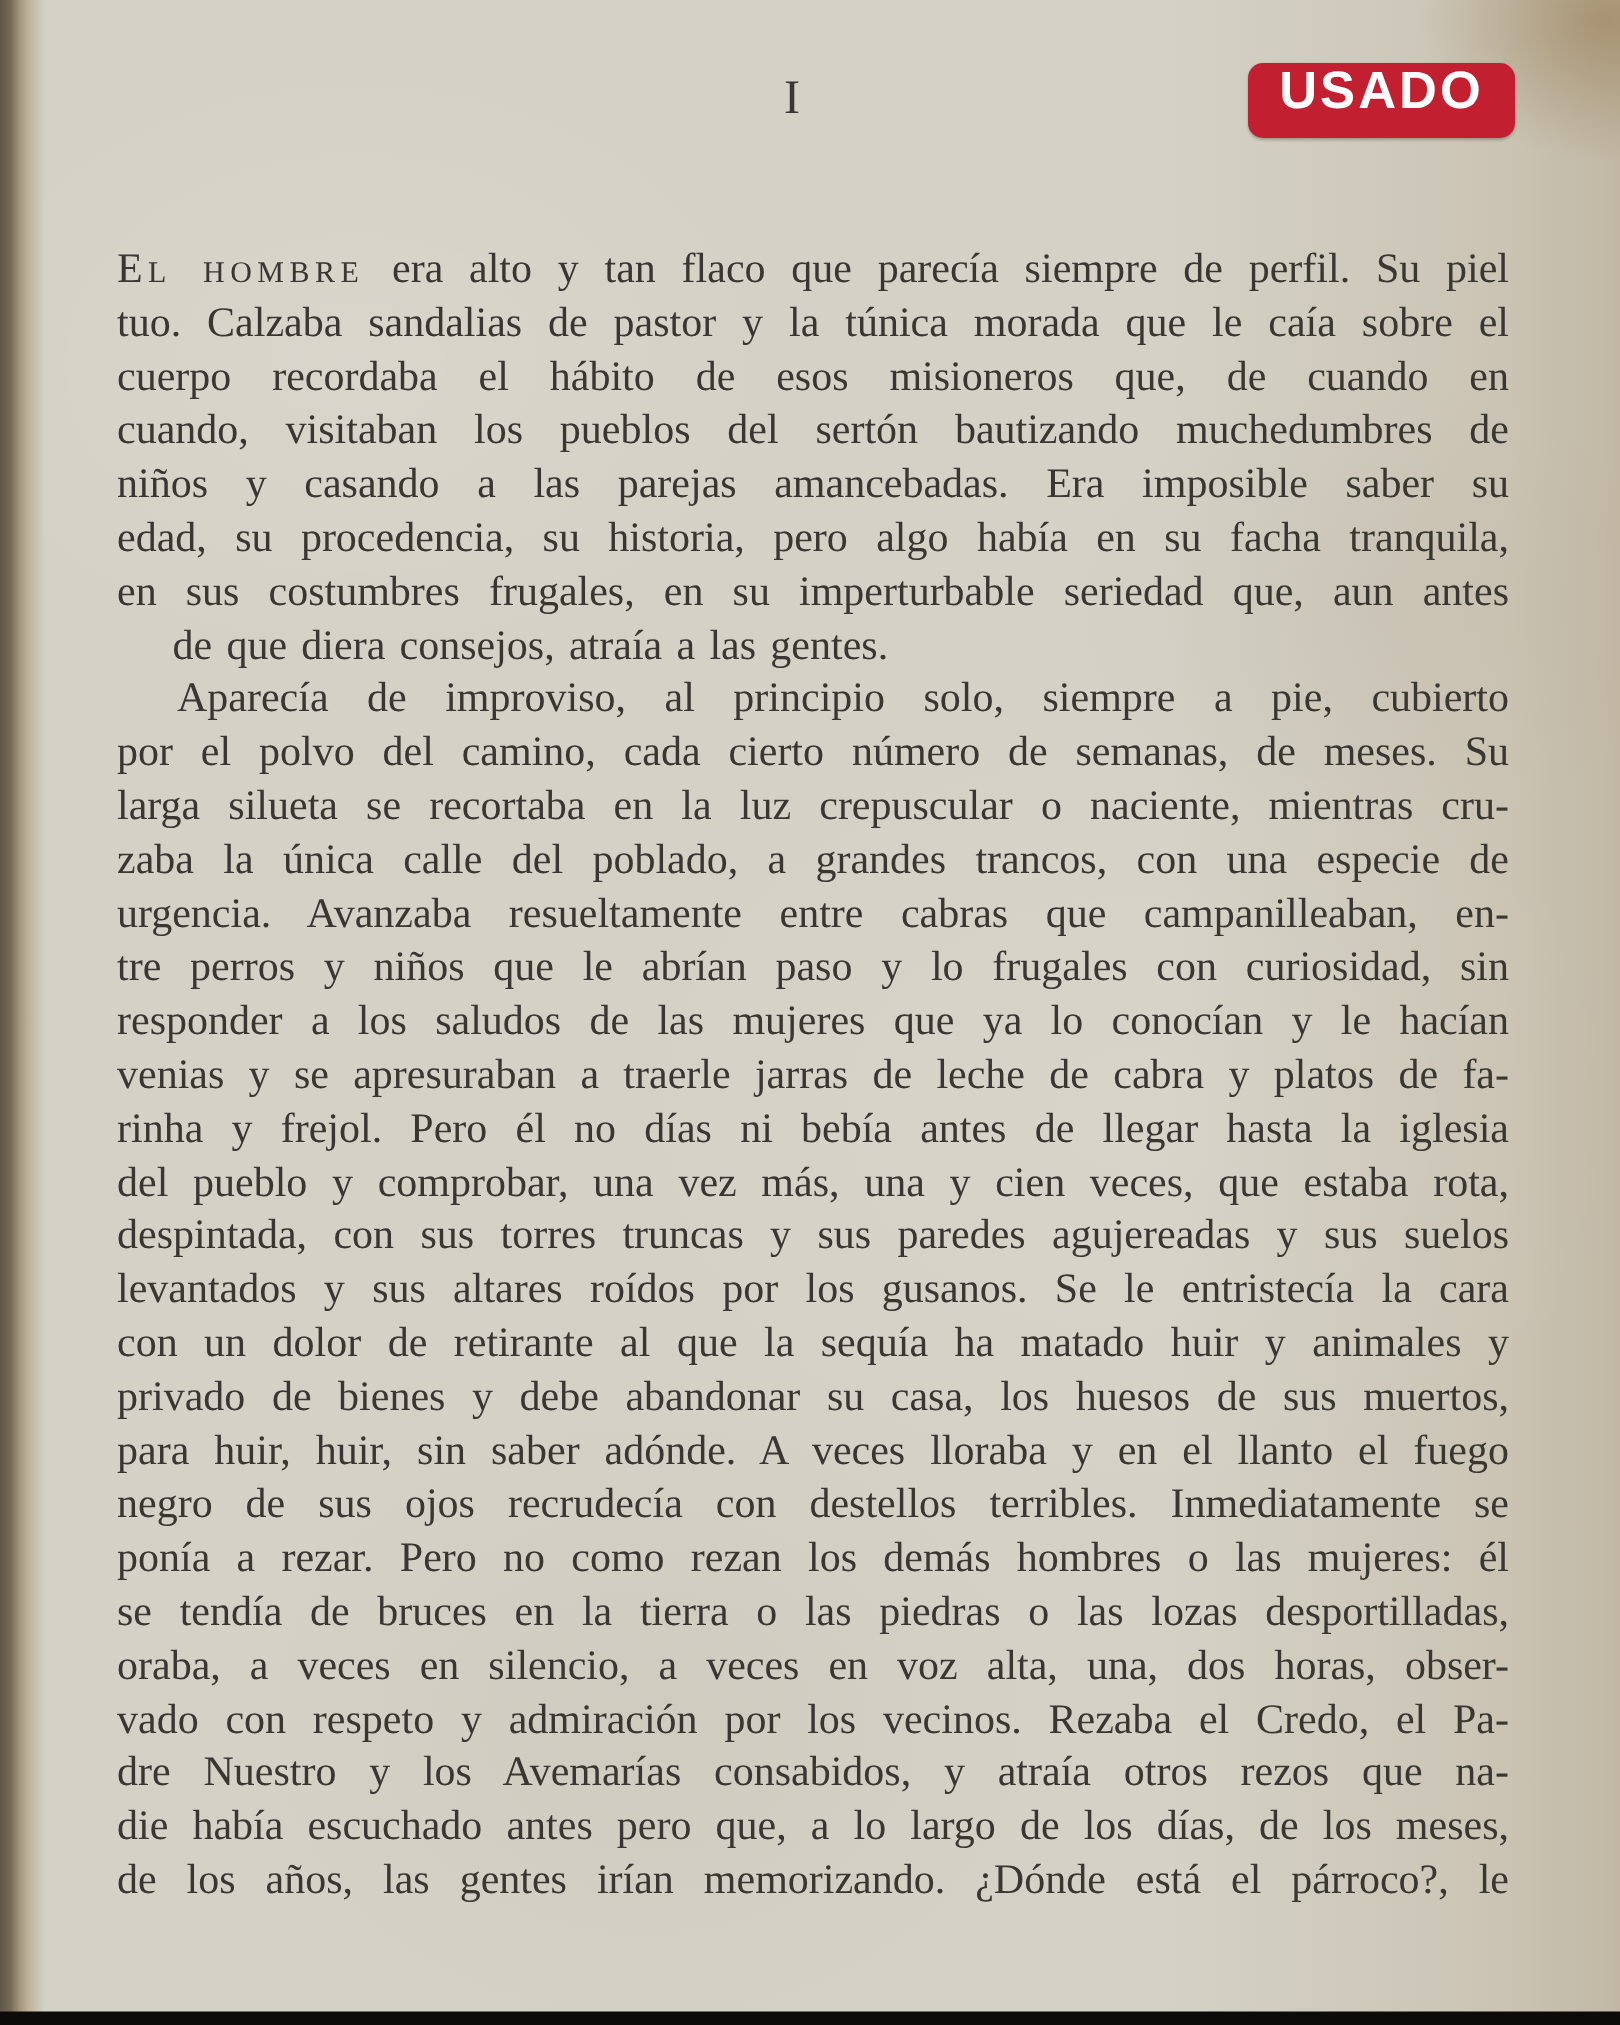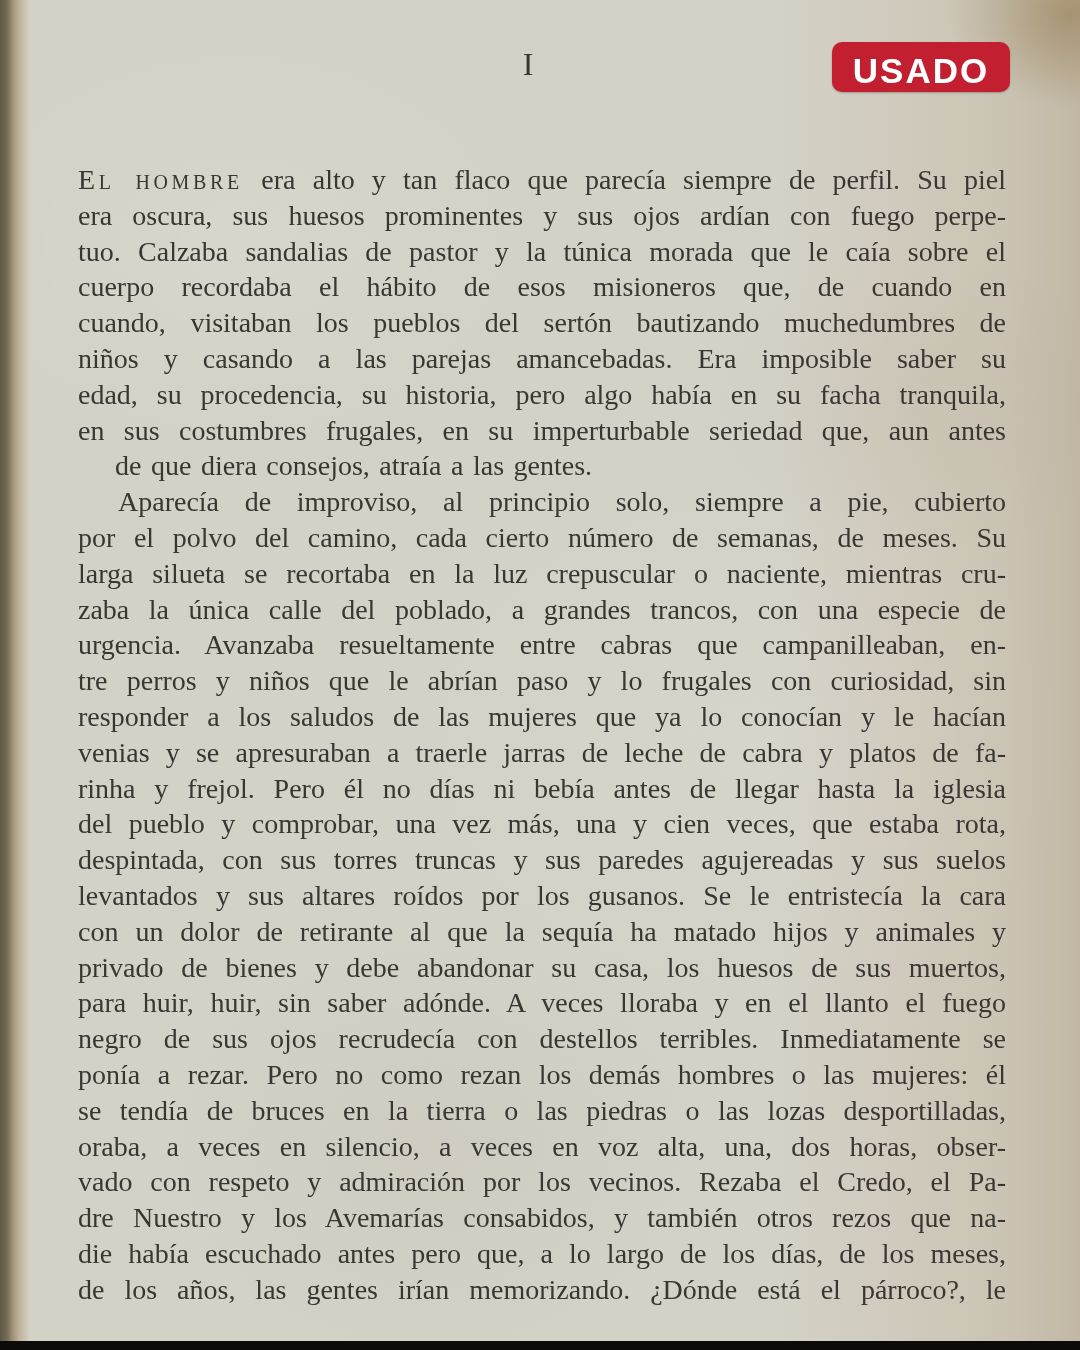--- a/index.html
+++ b/index.html
@@ -34,21 +34,21 @@
   }
   .chapter-numeral{
     position:absolute;left:78px;width:900px;top:46px;
     text-align:center;font-size:32px;color:#3a3733;
   }
   .badge{
     position:absolute;top:42px;right:70px;
     height:50px;min-width:178px;
     background:var(--badge-bg,#c22030);
     border-radius:10px;
-    display:flex;align-items:flex-end;justify-content:center;
+    display:flex;align-items:flex-start;justify-content:center;
     box-shadow:0 1px 2px rgba(0,0,0,.25);
   }
   .badge span{
     font-family:"Liberation Sans","DejaVu Sans",sans-serif;
     font-weight:700;font-size:35px;letter-spacing:2px;
     color:var(--badge-fg,#ffffff);
     transform:translateY(-1px);
   }
   .text-block{
     position:absolute;left:78px;top:162px;width:928px;
@@ -75,47 +75,46 @@
   <div class="left-edge"></div>
 
   <div class="chapter-numeral">I</div>
 
   <div class="badge">
     <span>USADO</span>
   </div>
 
   <div class="text-block">
       <div class="line"><span class="smallcaps">El hombre</span> era alto y tan flaco que parecía siempre de perfil. Su piel</div>
-      <div class="line">era oscura, sus huesos prominentes y sus ojos ardían con fuego perpe-</div>
       <div class="line">tuo. Calzaba sandalias de pastor y la túnica morada que le caía sobre el</div>
       <div class="line">cuerpo recordaba el hábito de esos misioneros que, de cuando en</div>
       <div class="line">cuando, visitaban los pueblos del sertón bautizando muchedumbres de</div>
       <div class="line">niños y casando a las parejas amancebadas. Era imposible saber su</div>
       <div class="line">edad, su procedencia, su historia, pero algo había en su facha tranquila,</div>
       <div class="line">en sus costumbres frugales, en su imperturbable seriedad que, aun antes</div>
       <div class="line para-end">de que diera consejos, atraía a las gentes.</div>
       <div class="line indent">Aparecía de improviso, al principio solo, siempre a pie, cubierto</div>
       <div class="line">por el polvo del camino, cada cierto número de semanas, de meses. Su</div>
       <div class="line">larga silueta se recortaba en la luz crepuscular o naciente, mientras cru-</div>
       <div class="line">zaba la única calle del poblado, a grandes trancos, con una especie de</div>
       <div class="line">urgencia. Avanzaba resueltamente entre cabras que campanilleaban, en-</div>
       <div class="line">tre perros y niños que le abrían paso y lo frugales con curiosidad, sin</div>
       <div class="line">responder a los saludos de las mujeres que ya lo conocían y le hacían</div>
       <div class="line">venias y se apresuraban a traerle jarras de leche de cabra y platos de fa-</div>
       <div class="line">rinha y frejol. Pero él no días ni bebía antes de llegar hasta la iglesia</div>
       <div class="line">del pueblo y comprobar, una vez más, una y cien veces, que estaba rota,</div>
       <div class="line">despintada, con sus torres truncas y sus paredes agujereadas y sus suelos</div>
       <div class="line">levantados y sus altares roídos por los gusanos. Se le entristecía la cara</div>
-      <div class="line">con un dolor de retirante al que la sequía ha matado hijos y animales y</div>
+      <div class="line">con un dolor de retirante al que la sequía ha matado huir y animales y</div>
       <div class="line">privado de bienes y debe abandonar su casa, los huesos de sus muertos,</div>
       <div class="line">para huir, huir, sin saber adónde. A veces lloraba y en el llanto el fuego</div>
       <div class="line">negro de sus ojos recrudecía con destellos terribles. Inmediatamente se</div>
       <div class="line">ponía a rezar. Pero no como rezan los demás hombres o las mujeres: él</div>
       <div class="line">se tendía de bruces en la tierra o las piedras o las lozas desportilladas,</div>
       <div class="line">oraba, a veces en silencio, a veces en voz alta, una, dos horas, obser-</div>
       <div class="line">vado con respeto y admiración por los vecinos. Rezaba el Credo, el Pa-</div>
-      <div class="line">dre Nuestro y los Avemarías consabidos, y también otros rezos que na-</div>
+      <div class="line">dre Nuestro y los Avemarías consabidos, y atraía otros rezos que na-</div>
       <div class="line">die había escuchado antes pero que, a lo largo de los días, de los meses,</div>
       <div class="line">de los años, las gentes irían memorizando. ¿Dónde está el párroco?, le</div>
     </div>
 
   <div class="bottom-bar"></div>
 </div>
 
 </body></html>

